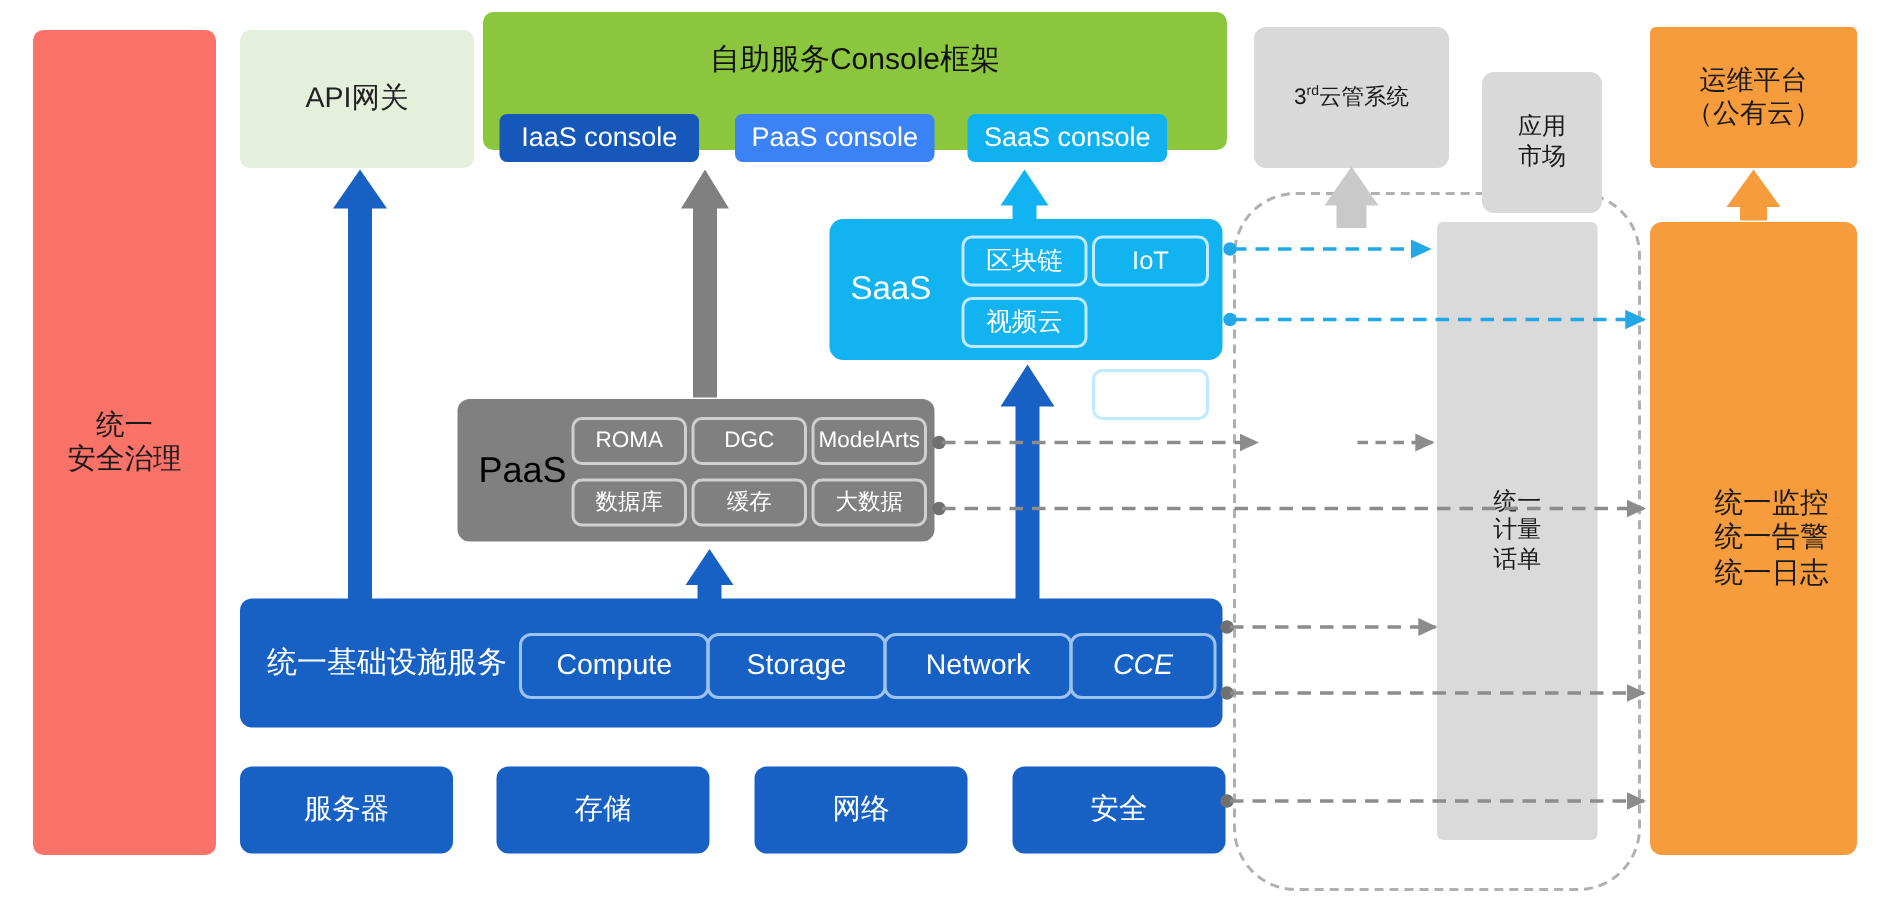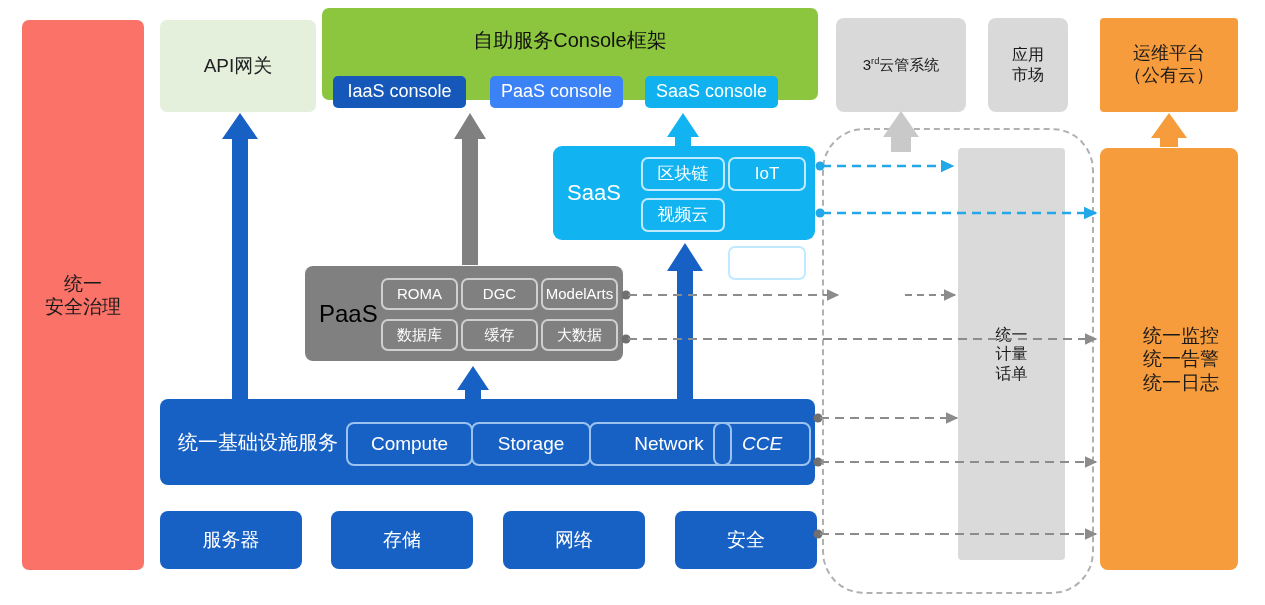--- a/index.html
+++ b/index.html
@@ -19,21 +19,21 @@
   .console-frame{background:#8cc63e;border-radius:7px;display:block;}
   .console-title{position:absolute;left:0;right:0;top:20px;text-align:center;color:#111;font-size:20px;}
   .console-chip{position:absolute;border-radius:5px;display:flex;align-items:center;justify-content:center;
                 color:#fff;font-size:18px;height:32px;}
   .chip-iaas{background:#1558ba;}
   .chip-paas{background:#3b82f6;}
   .chip-saas{background:#0fb2ef;}
 
   
   .gray-top{background:#d9d9d9;border-radius:8px;color:#1a1a1a;font-size:15px;}
-  .gray-top.small{font-size:16px;}
+  .gray-top.small{font-size:16px;margin-top:30px;}
   sup{font-size:0.62em;vertical-align:super;}
 
   
   .orange{background:#f79c3c;border-radius:4px;color:#1a1a1a;font-size:18px;}
   .orange-pillar{background:#f79c3c;border-radius:8px;color:#1a1a1a;font-size:19px;}
 
   
   .saas-panel{background:#11b4f0;border-radius:9px;}
   .saas-label{position:absolute;left:14px;top:50%;transform:translateY(-50%);color:#fff;font-size:22px;}
   .saas-chip{position:absolute;border:2px solid #bfeaff;border-radius:7px;display:flex;align-items:center;
@@ -110,21 +110,21 @@
     <div class="paas-chip" style="left:236px;top:12px;width:73px;height:28px;">ModelArts</div>
     <div class="paas-chip" style="left:76px;top:53px;width:73px;height:28px;">数据库</div>
     <div class="paas-chip" style="left:156px;top:53px;width:73px;height:28px;">缓存</div>
     <div class="paas-chip" style="left:236px;top:53px;width:73px;height:28px;">大数据</div>
   </div>
 
   <div class="box infra-bar" style="left:160px;top:399px;width:655px;height:86px;display:block;">
     <div class="infra-label">统一基础设施服务</div>
     <div class="infra-chip" style="left:186px;top:23px;width:123px;">Compute</div>
     <div class="infra-chip" style="left:311px;top:23px;width:116px;">Storage</div>
-    <div class="infra-chip" style="left:429px;top:23px;width:122px;padding-left:17px;">Network</div>
+    <div class="infra-chip" style="left:429px;top:23px;width:122px;">Network</div>
     <div class="infra-chip" style="left:553px;top:23px;width:94px;font-style:italic;">CCE</div>
   </div>
 
   <div class="box res-box" style="left:160px;top:511px;width:142px;height:58px;">服务器</div>
   <div class="box res-box" style="left:331px;top:511px;width:142px;height:58px;">存储</div>
   <div class="box res-box" style="left:503px;top:511px;width:142px;height:58px;">网络</div>
   <div class="box res-box" style="left:675px;top:511px;width:142px;height:58px;">安全</div>
 
   <div class="box gcol" style="left:958px;top:148px;width:107px;height:412px;white-space:pre-line;">统一
 计量

